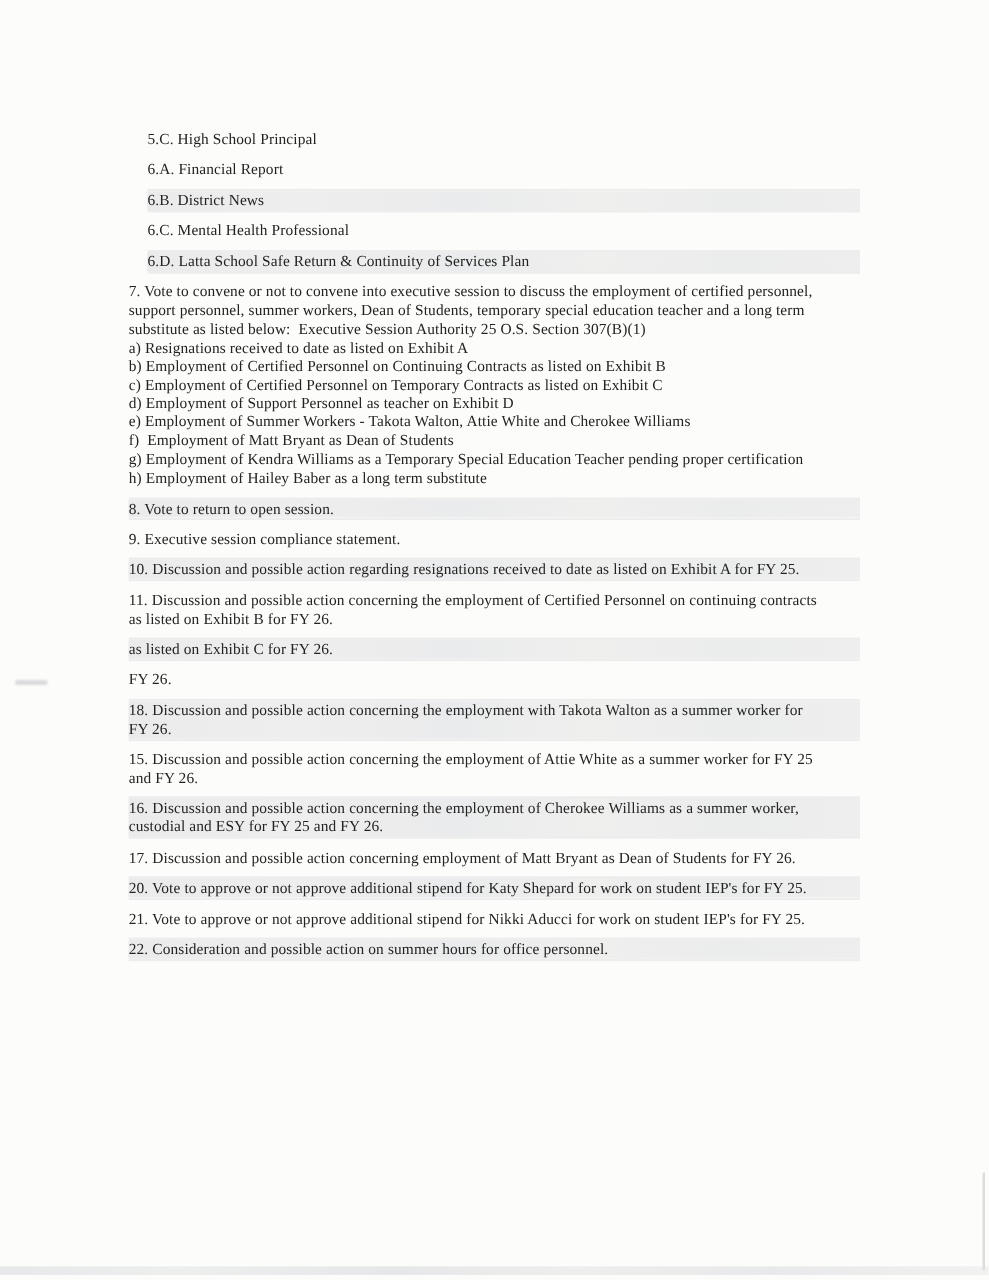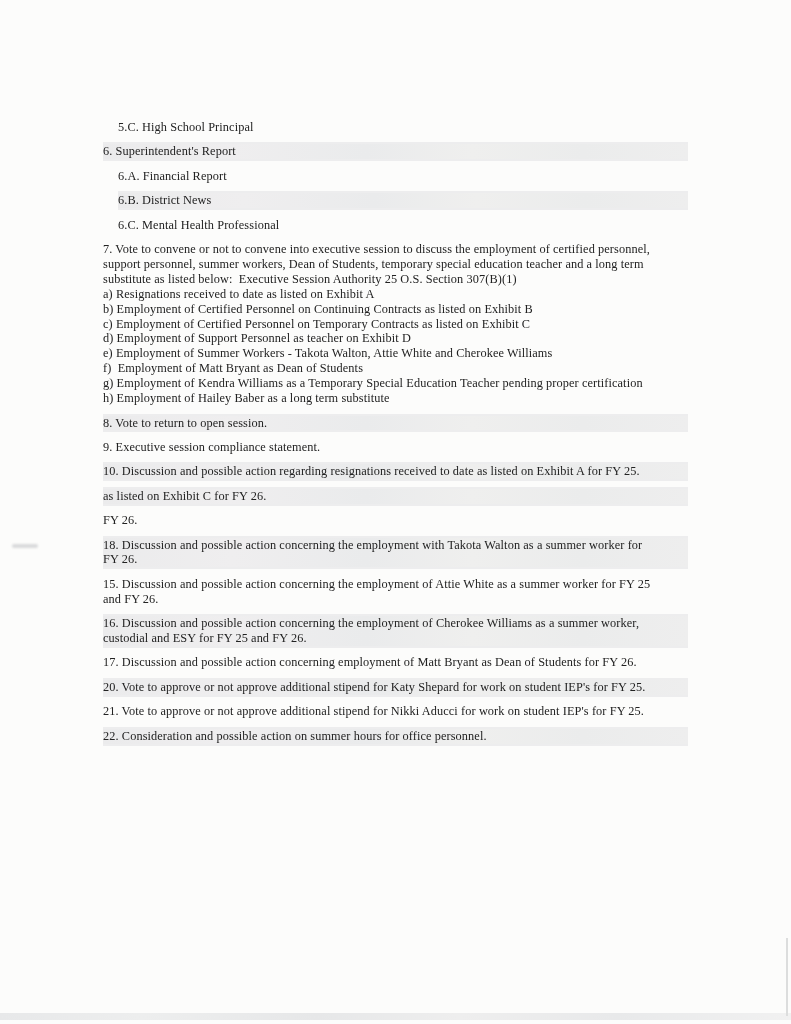--- a/index.html
+++ b/index.html
@@ -12,21 +12,21 @@
     width: 791px;
     height: 1024px;
     background: #fcfcfb;
     overflow: hidden;
     font-family: "Liberation Serif", "DejaVu Serif", serif;
     color: #222222;
   }
   .agenda {
     position: absolute;
     left: 103px;
-    top: 120px;
+    top: 104px;
     width: 585px;
   }
   .item {
     margin-bottom: 9.5px;
     font-size: 12.3px;
     line-height: 14.9px;
     letter-spacing: 0.1px;
   }
   .item.indent1 {
     margin-left: 15px;
@@ -70,31 +70,31 @@
   }
 </style>
 </head>
 <body>
 
 <div class="page">
   <div class="agenda" id="agenda-list">
       <div class="item indent1">
         <div class="line">5.C. High School Principal</div>
       </div>
-      <div class="item hl">
-        <div class="line">6. Superintendent's Report</div>
-      </div>
       <div class="item indent1">
         <div class="line">6.A. Financial Report</div>
       </div>
       <div class="item indent1 hl">
         <div class="line">6.B. District News</div>
       </div>
       <div class="item indent1">
         <div class="line">6.C. Mental Health Professional</div>
+      </div>
+      <div class="item indent1 hl">
+        <div class="line">6.D. Latta School Safe Return &amp; Continuity of Services Plan</div>
       </div>
       <div class="item">
         <div class="line">7. Vote to convene or not to convene into executive session to discuss the employment of certified personnel,</div>
         <div class="line">support personnel, summer workers, Dean of Students, temporary special education teacher and a long term</div>
         <div class="line">substitute as listed below:&nbsp; Executive Session Authority 25 O.S. Section 307(B)(1)</div>
         <div class="line">a) Resignations received to date as listed on Exhibit A</div>
         <div class="line">b) Employment of Certified Personnel on Continuing Contracts as listed on Exhibit B</div>
         <div class="line">c) Employment of Certified Personnel on Temporary Contracts as listed on Exhibit C</div>
         <div class="line">d) Employment of Support Personnel as teacher on Exhibit D</div>
         <div class="line">e) Employment of Summer Workers - Takota Walton, Attie White and Cherokee Williams</div>
@@ -103,20 +103,24 @@
         <div class="line">h) Employment of Hailey Baber as a long term substitute</div>
       </div>
       <div class="item hl">
         <div class="line">8. Vote to return to open session.</div>
       </div>
       <div class="item">
         <div class="line">9. Executive session compliance statement.</div>
       </div>
       <div class="item hl">
         <div class="line">10. Discussion and possible action regarding resignations received to date as listed on Exhibit A for FY 25.</div>
+      </div>
+      <div class="item">
+        <div class="line">11. Discussion and possible action concerning the employment of Certified Personnel on continuing contracts</div>
+        <div class="line">as listed on Exhibit B for FY 26.</div>
       </div>
       <div class="item hl">
         <div class="line">as listed on Exhibit C for FY 26.</div>
       </div>
       <div class="item">
         <div class="line">FY 26.</div>
       </div>
       <div class="item hl">
         <div class="line">18. Discussion and possible action concerning the employment with Takota Walton as a summer worker for</div>
         <div class="line">FY 26.</div>

